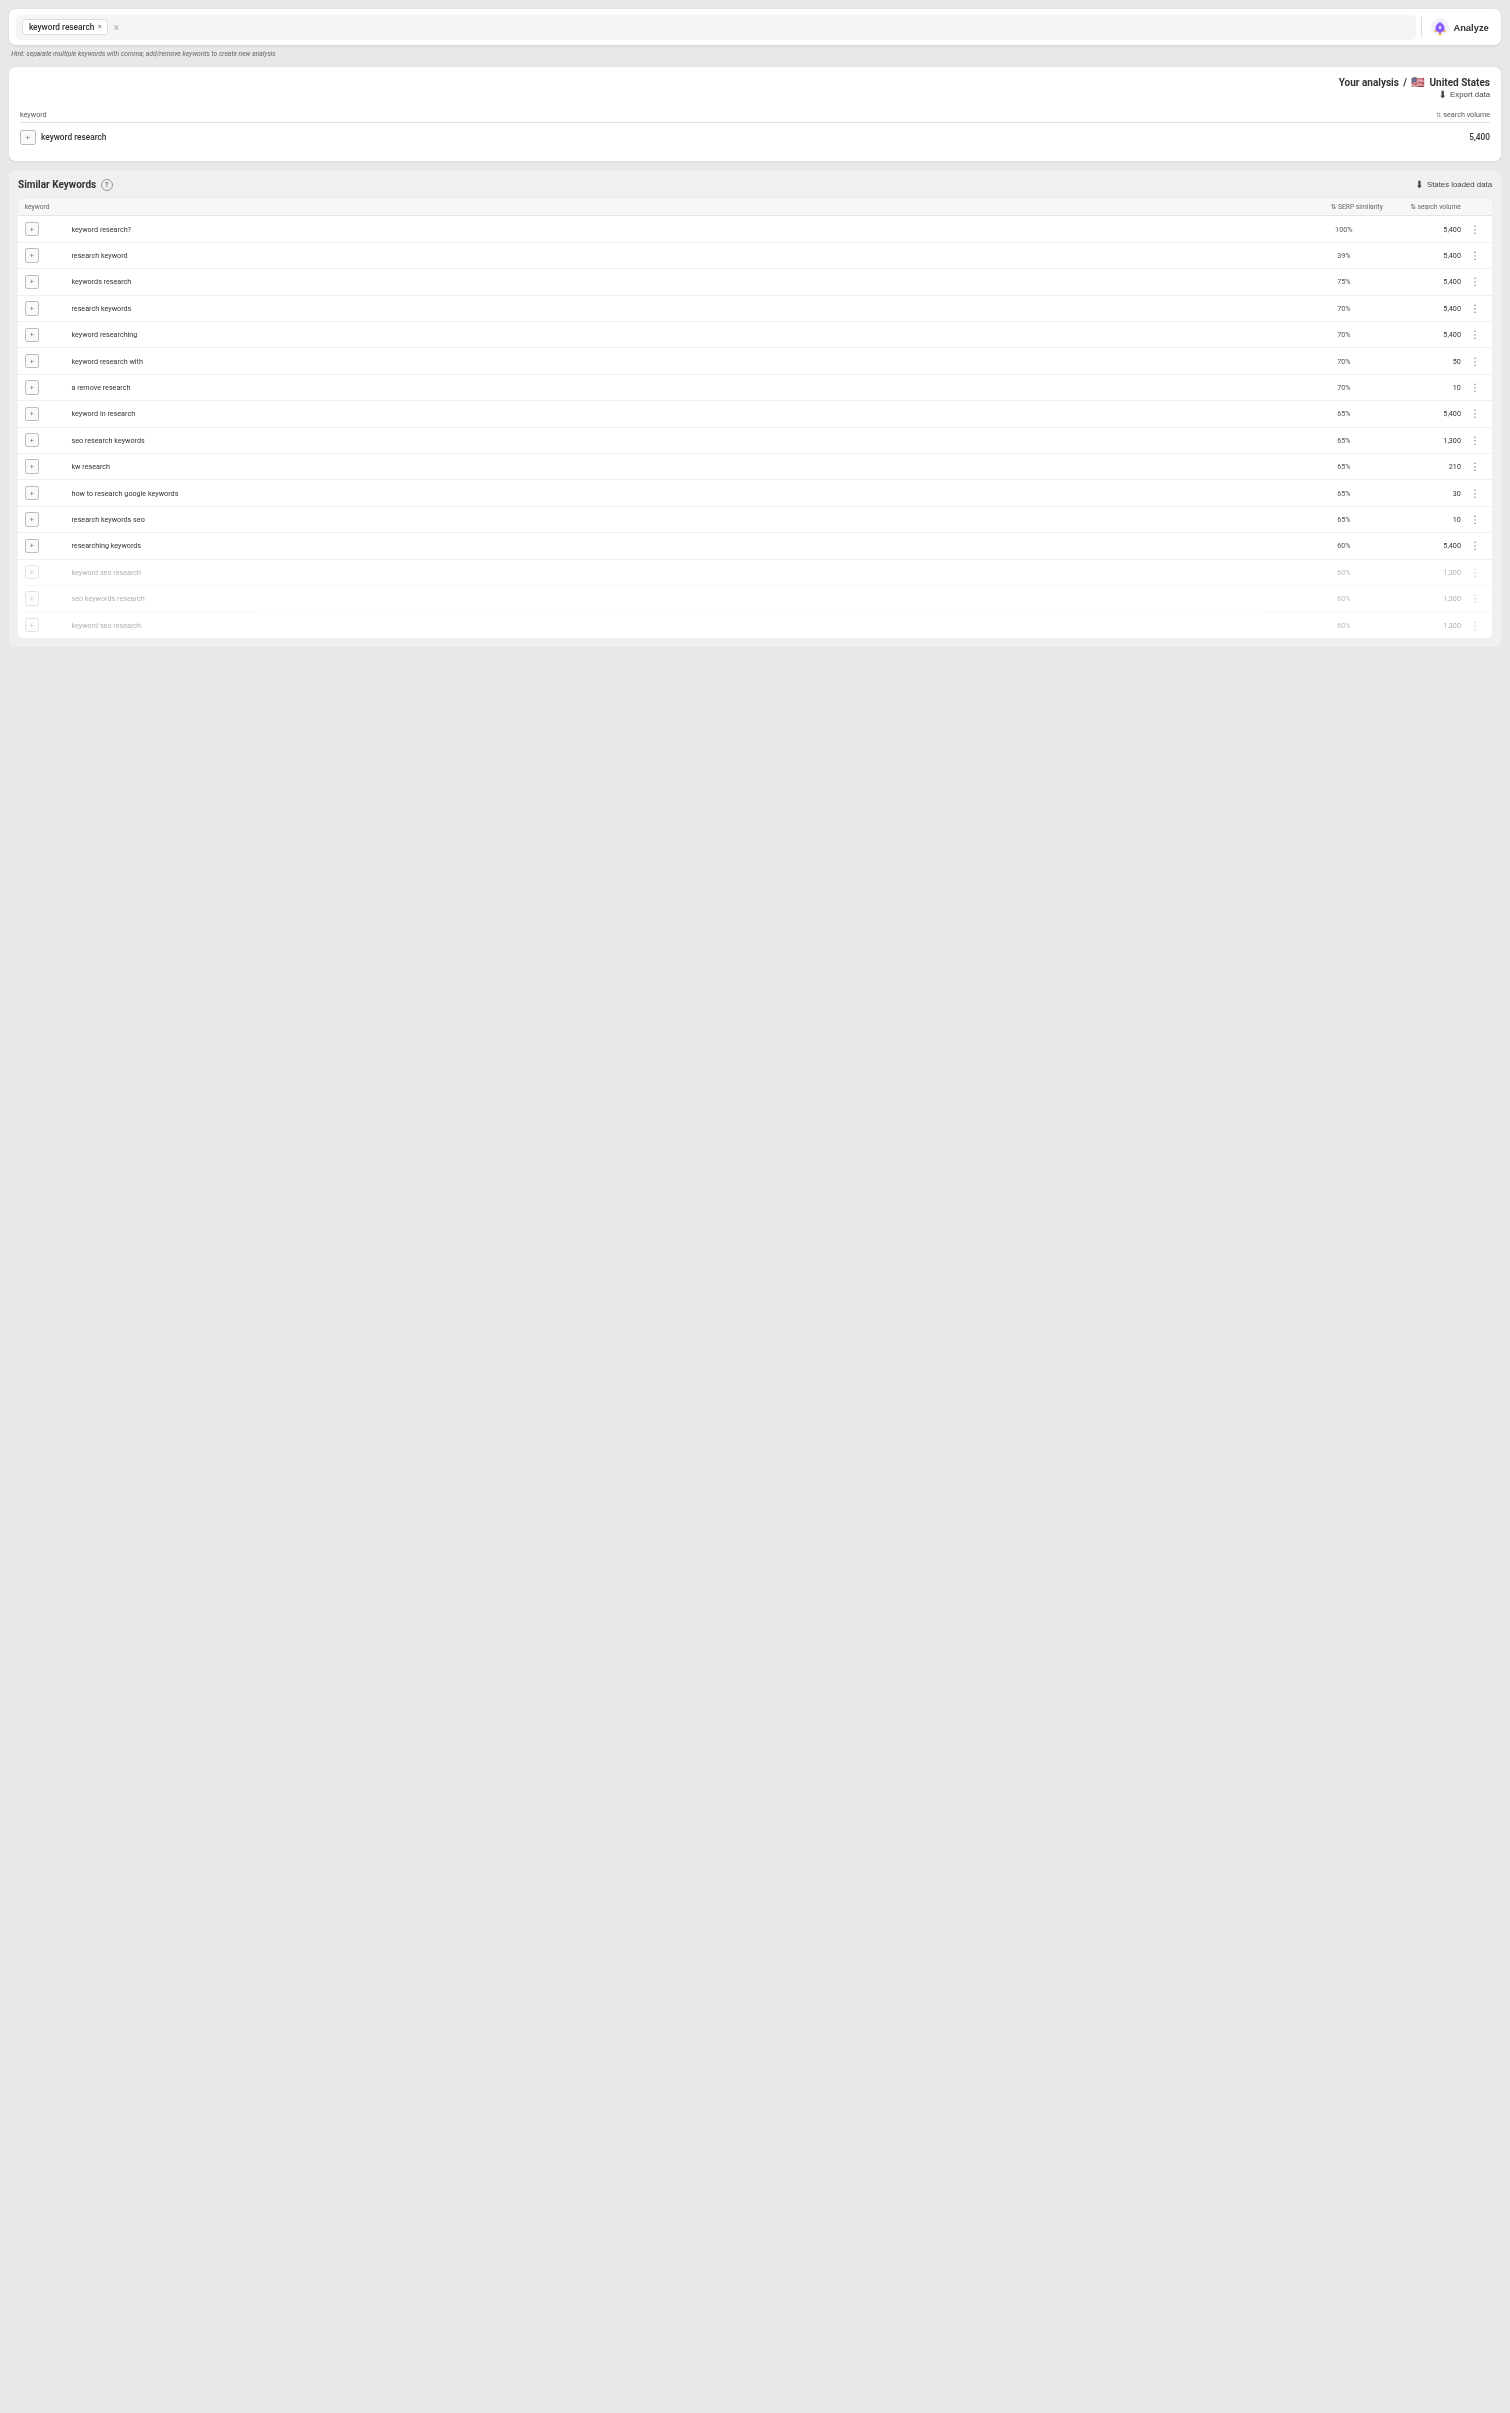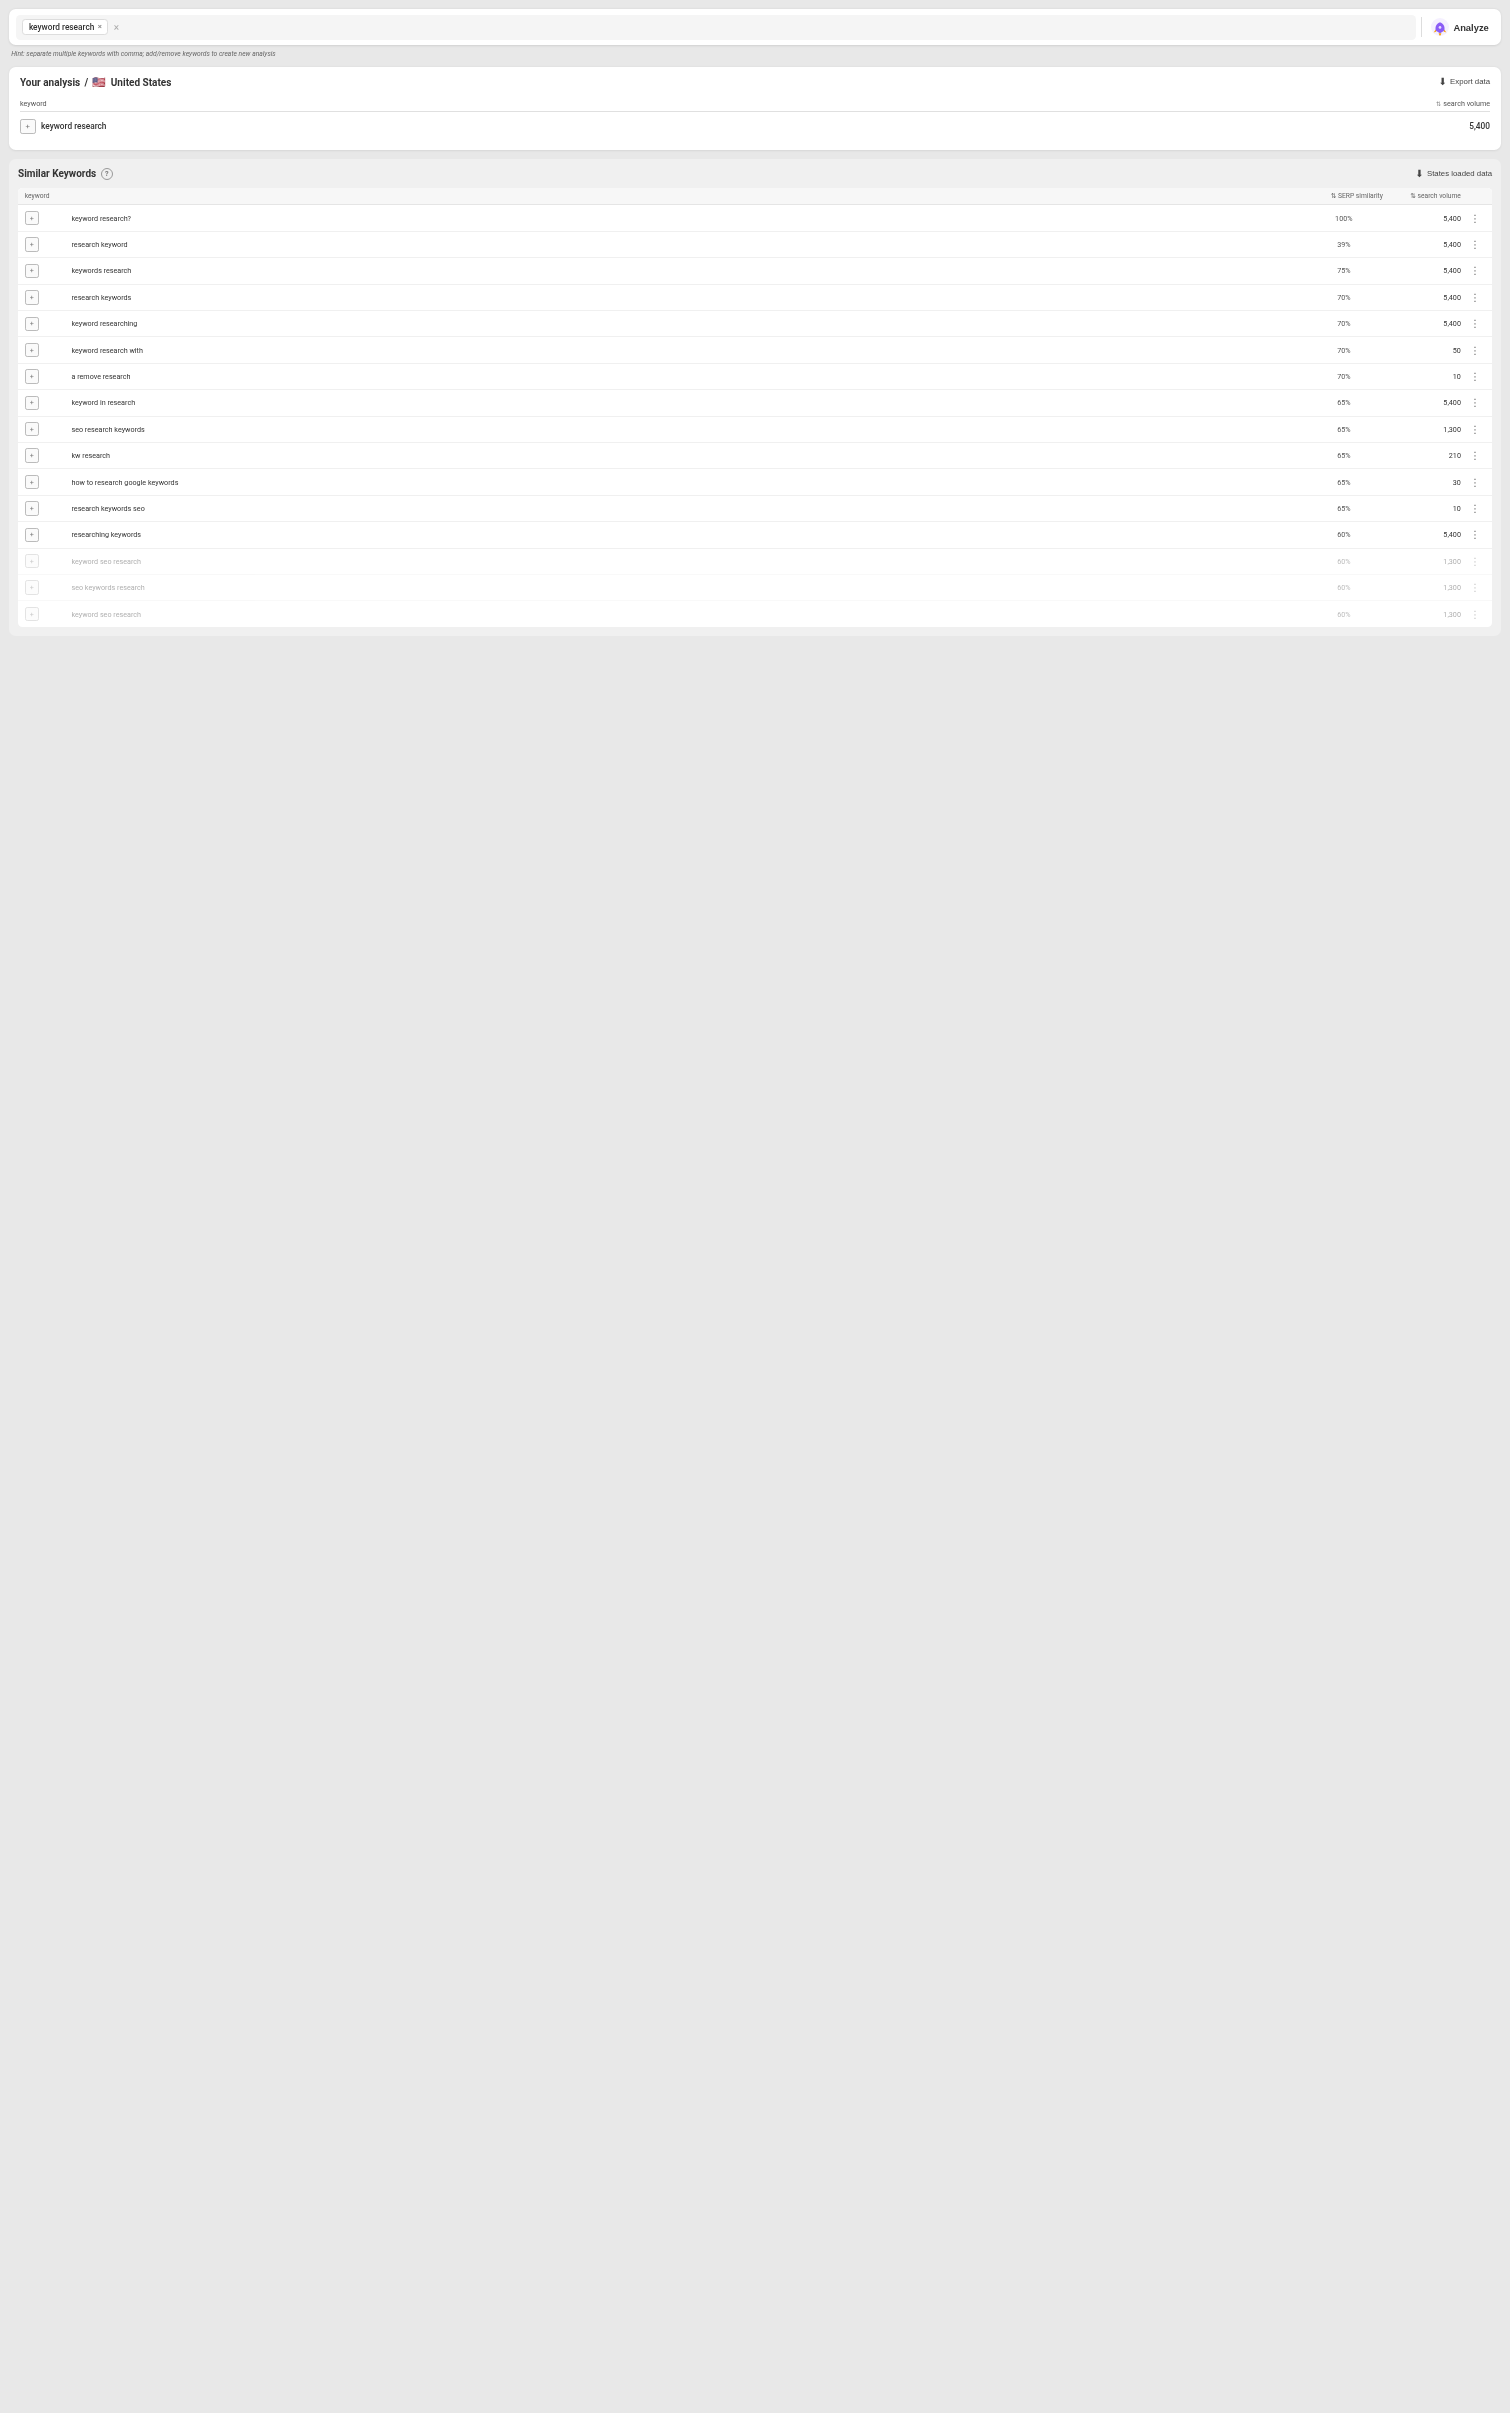--- a/index.html
+++ b/index.html
@@ -88,23 +88,24 @@
     
     .analysis-card {
       background: #fff;
       border-radius: 6.7px;
       padding: 9px 11px;
       margin-bottom: 9px;
       box-shadow: 0 0.6px 2.2px rgba(0,0,0,0.08);
     }
     .analysis-header {
       display: flex;
-      align-items: flex-start;
+      align-items: flex-end;
       justify-content: space-between;
       margin-bottom: 6.7px;
+      flex-direction: column;
     }
     .analysis-title {
       font-size: 10px;
       font-weight: 700;
       display: flex;
       align-items: center;
       gap: 4.4px;
     }
     .export-btn {
       display: flex;

